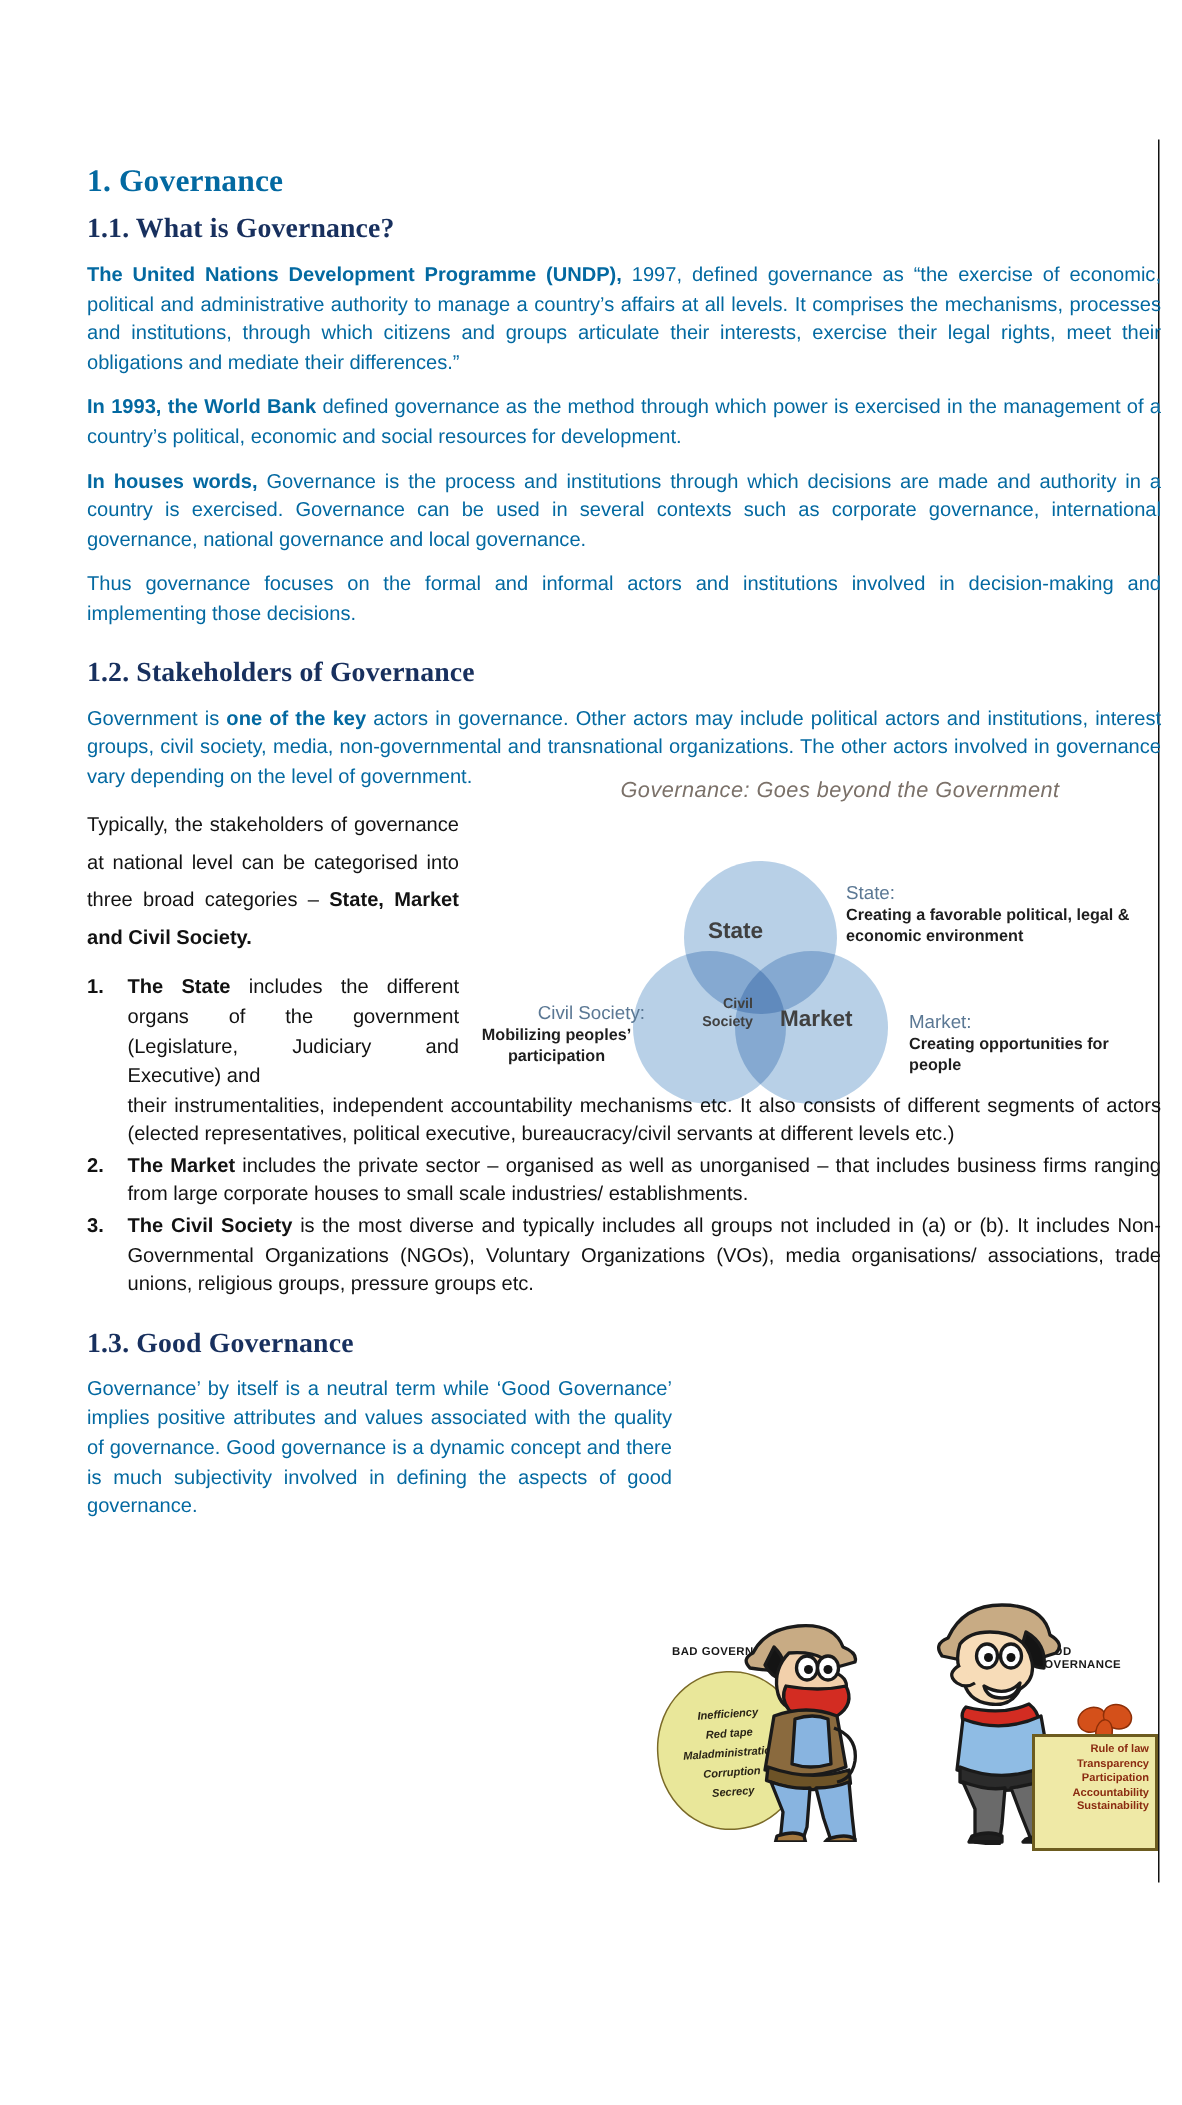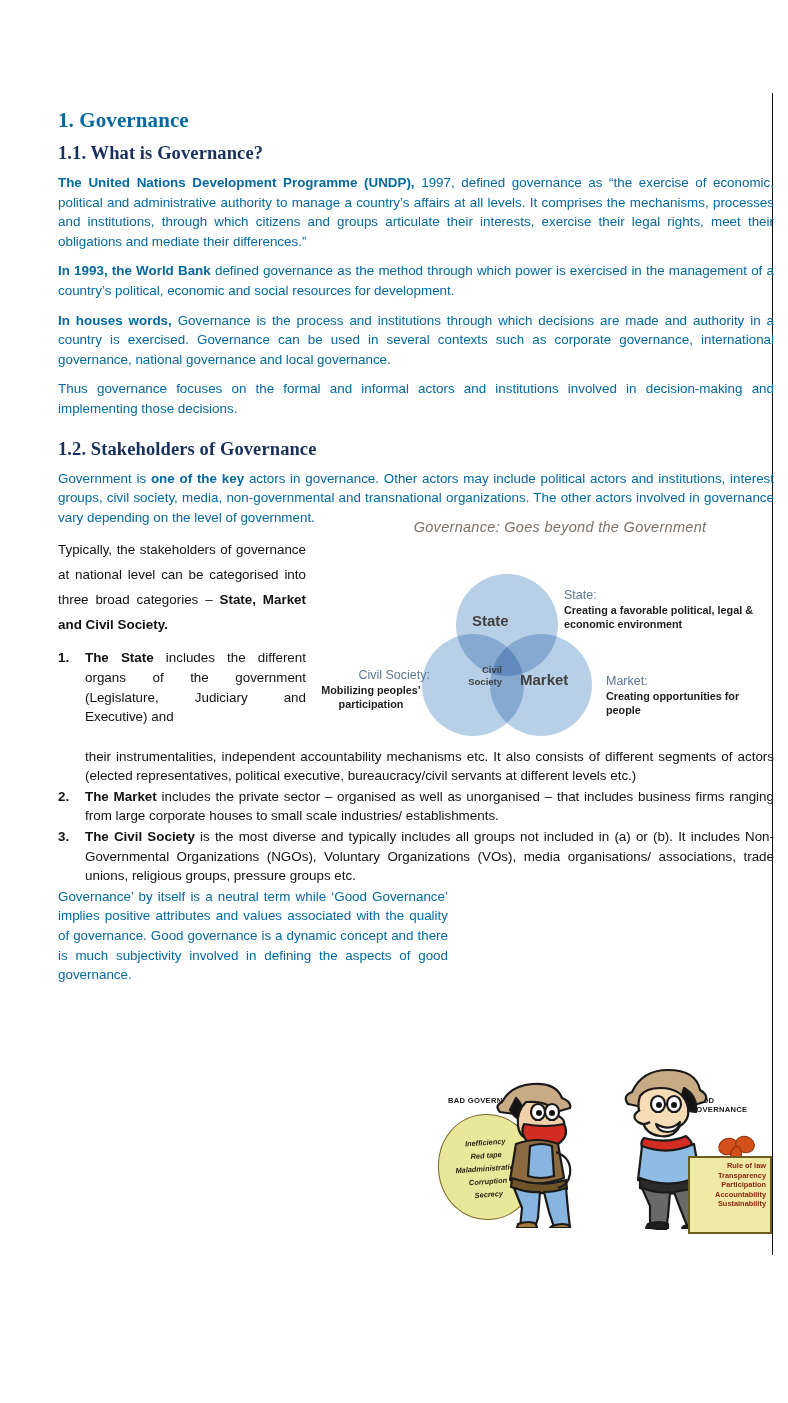--- a/index.html
+++ b/index.html
@@ -56,21 +56,21 @@
   }
   ol.stake > li{
     position:relative;padding-left:27px;margin-bottom:1px;text-align:justify;
   }
   ol.stake > li .num{
     position:absolute;left:0;top:0;font-weight:bold;
   }
 
   
   .li1-narrow{width:221px;text-align:justify;}
-  .li1-rest{text-align:justify;margin-top:20px;}
+  .li1-rest{text-align:justify;}
 
   
   .venn-fig{
     position:absolute;left:312px;top:519px;width:462px;height:222px;
   }
   .venn-title{
     position:absolute;left:48px;top:0;width:400px;
     text-align:center;
     font-family:"Liberation Sans", sans-serif;
     font-style:italic;font-size:14.5px;color:#7b7169;
@@ -190,20 +190,21 @@
           <span class="num">2.</span>
           <b>The Market</b><span> includes the private sector – organised as well as unorganised – that includes business firms ranging from large corporate houses to small scale industries/ establishments.</span>
         </li>
         <li>
           <span class="num">3.</span>
           <b>The Civil Society</b><span> is the most diverse and typically includes all groups not included in (a) or (b). It includes Non-Governmental Organizations (NGOs), Voluntary Organizations (VOs), media organisations/ associations, trade unions, religious groups, pressure groups etc.</span>
         </li>
       </ol>
     </div>
 
+    <h2 class="h-sub sp-top">1.3. Good Governance</h2>
 
     <div style="width:390px;">
       <p class="body">Governance’ by itself is a neutral term while ‘Good Governance’ implies positive attributes and values associated with the quality of governance. Good governance is a dynamic concept and there is much subjectivity involved in defining the aspects of good governance.</p>
     </div>
 
   </div>
 
   <div class="venn-fig">
 
     <div class="venn-title">Governance:  Goes beyond the Government</div>

